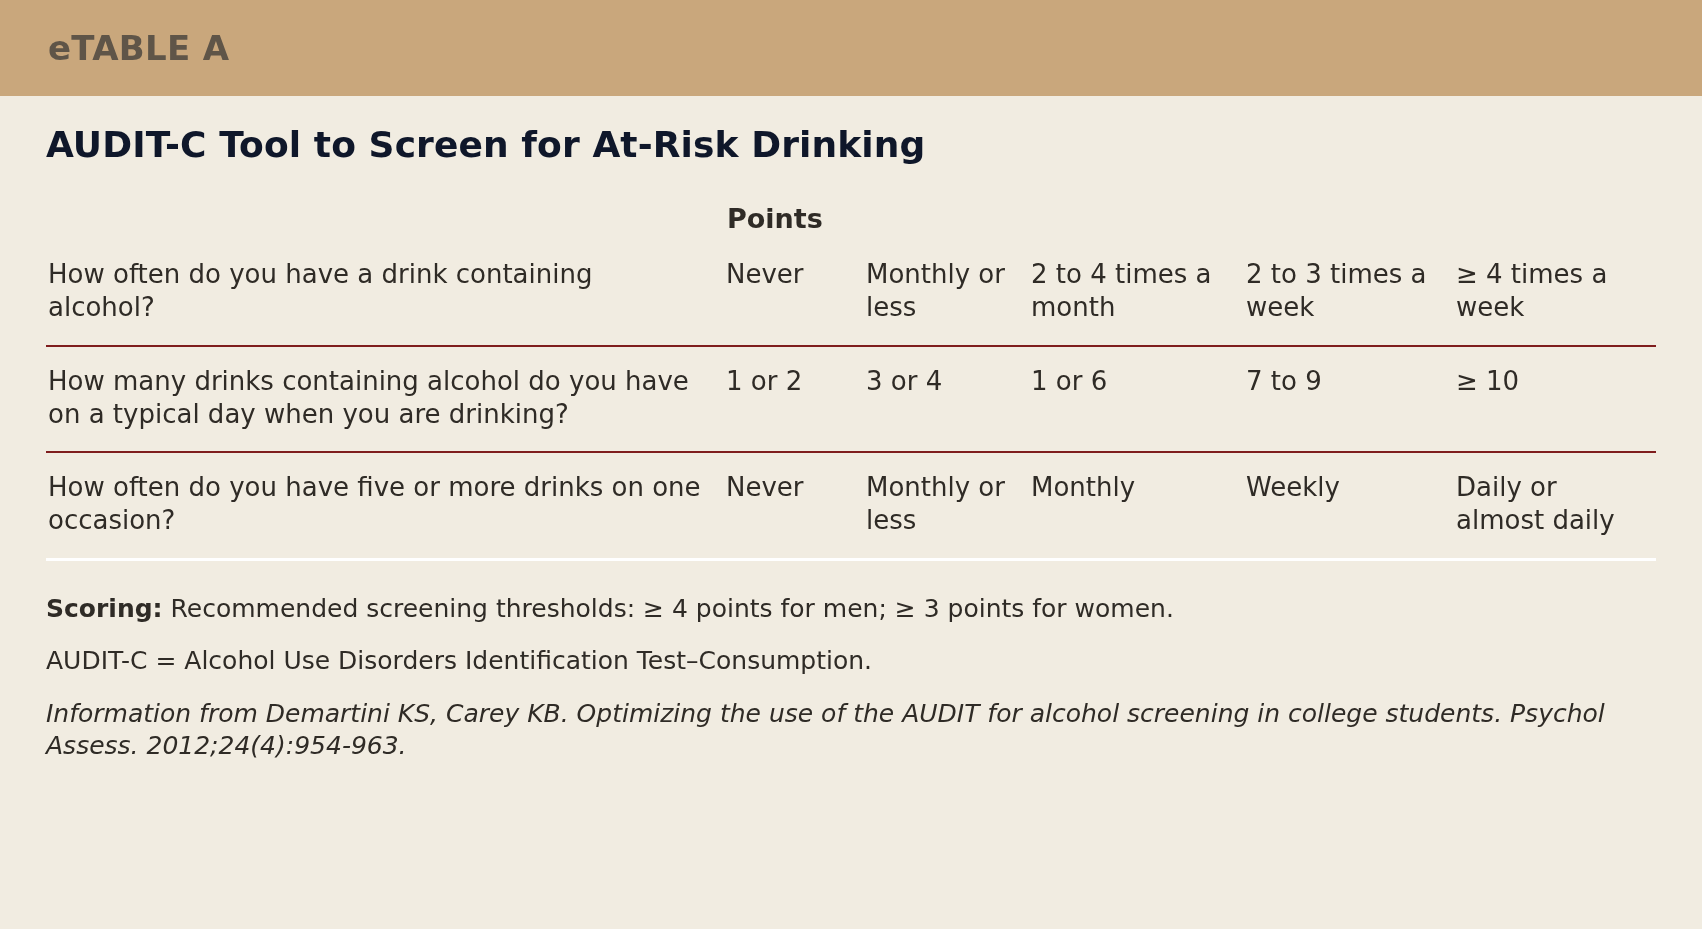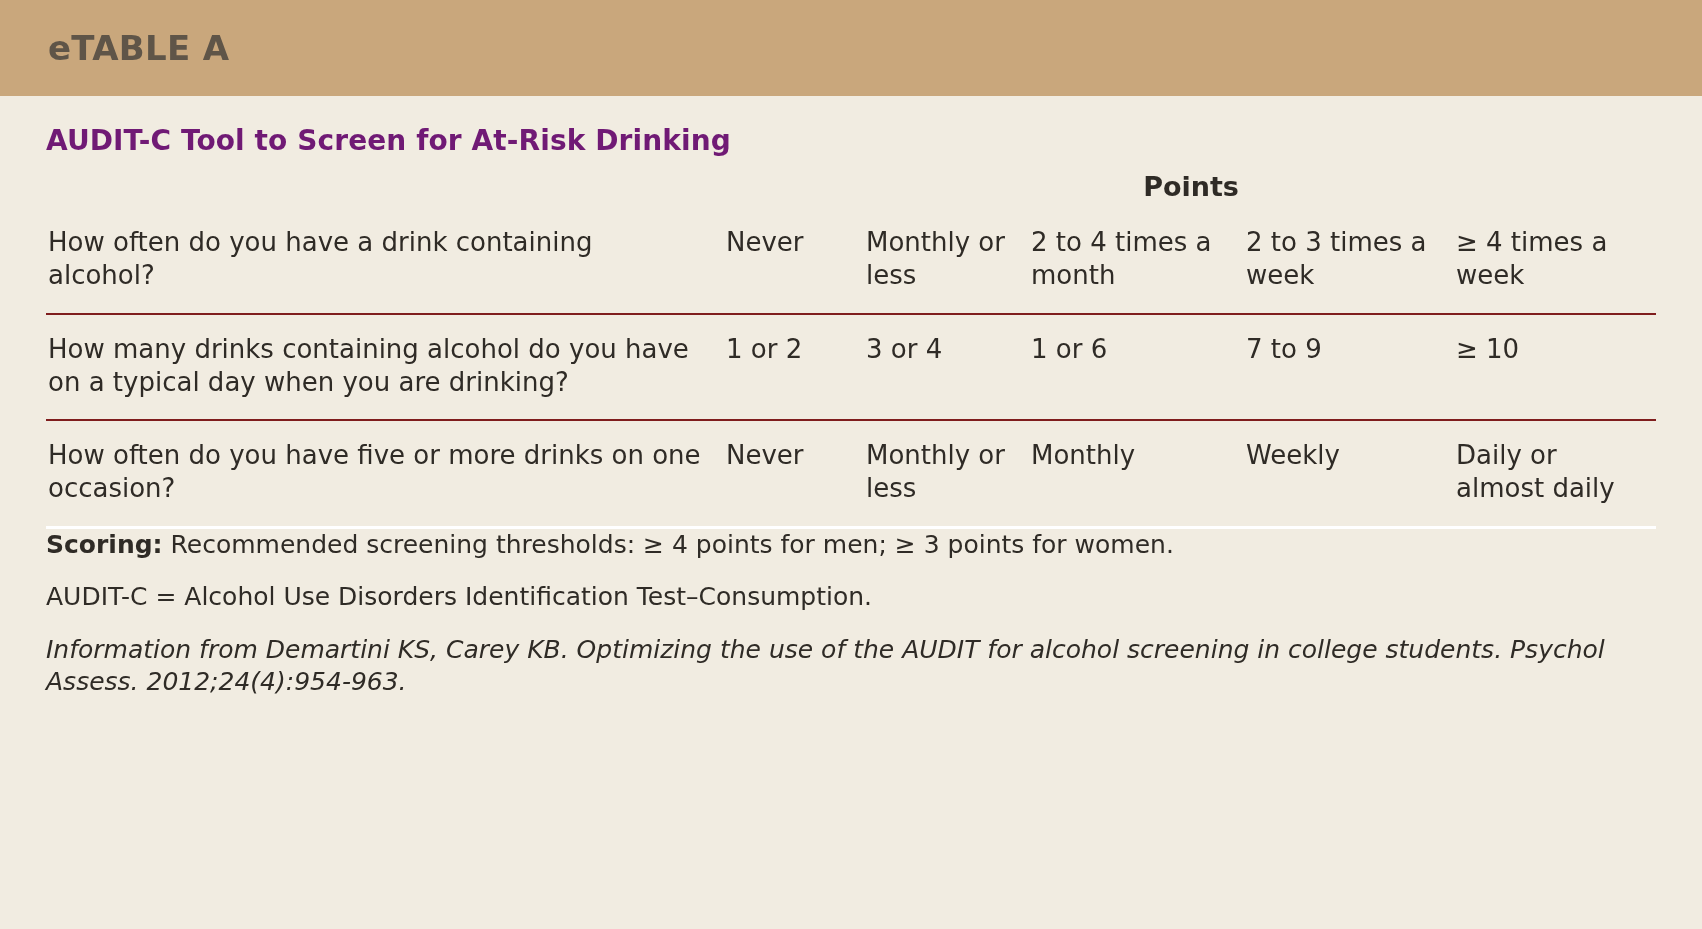--- a/index.html
+++ b/index.html
@@ -33,41 +33,41 @@
     font-size: 34px;
     font-weight: bold;
     color: #5f5548;
     letter-spacing: 0.3px;
   }
   .body-area {
     padding: 0 46px 0 46px;
     box-sizing: border-box;
   }
   .title {
-    color: #701a75;
-    font-size: 28px;
+    color: #0f172a;
+    font-size: 36px;
     font-weight: bold;
     margin-top: 28px;
-    margin-bottom: 0;
+    margin-bottom: 24px;
     letter-spacing: 0.1px;
   }
   table.audit {
     width: 100%;
     border-collapse: collapse;
     table-layout: fixed;
   }
   table.audit col.q      { width: 680px; }
   table.audit col.p0     { width: 140px; }
   table.audit col.p1     { width: 165px; }
   table.audit col.p2     { width: 215px; }
   table.audit col.p3     { width: 210px; }
   table.audit col.p4     { width: 200px; }
 
   .points-header {
-    text-align: center;
+    text-align: left;
     font-size: 27px;
     font-weight: bold;
     color: #2f2b26;
     padding-bottom: 6px;
     padding-top: 14px;
   }
   .colhead {
     font-size: 27px;
     font-weight: bold;
     color: #2f2b26;
@@ -84,21 +84,21 @@
     color: #2f2b26;
     vertical-align: top;
     padding: 18px 12px 20px 0;
     line-height: 1.28;
     border-bottom: 2px solid #7f1d1d;
   }
   td.cell.q { padding-left: 2px; padding-right: 24px; }
   tr.last-row td.cell { border-bottom: 3px solid #ffffff; margin-top: 44px; }
 
   .notes {
-    margin-top: 0;
+    margin-top: 32px;
   }
   .note {
     font-size: 25px;
     color: #2f2b26;
     line-height: 1.3;
     margin-bottom: 20px;
   }
   .note .lead { font-weight: bold; }
   .note.italic { font-style: italic; }
 </style>

